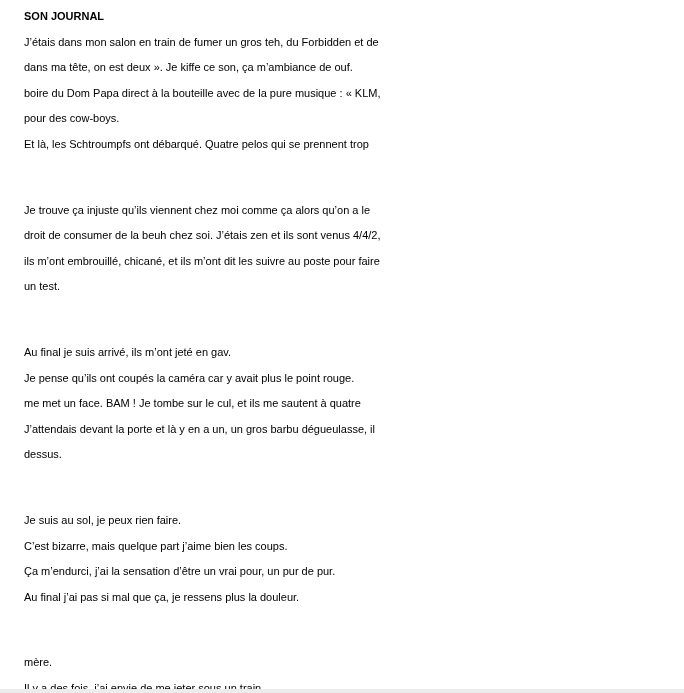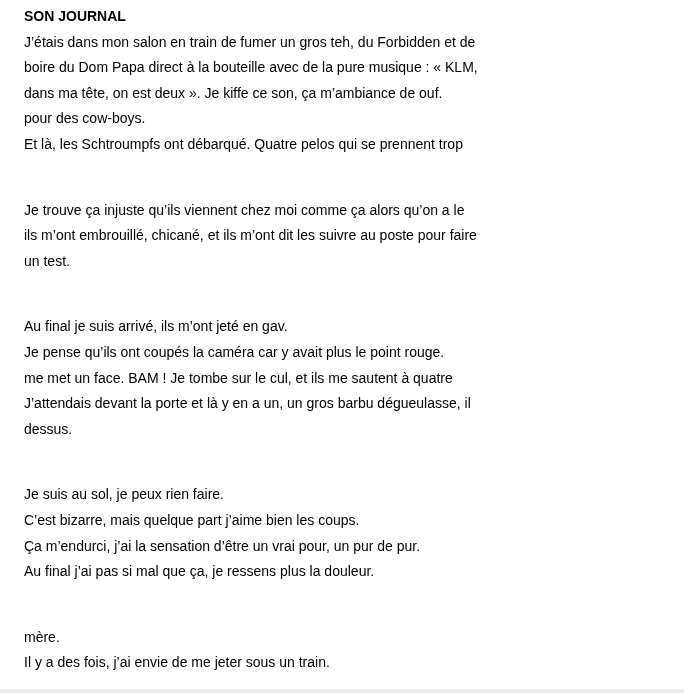--- a/index.html
+++ b/index.html
@@ -8,21 +8,21 @@
     background: #ffffff;
   }
   .page {
     position: relative;
     width: 684px;
     height: 693px;
     box-sizing: border-box;
     background: #ffffff;
     color: #000000;
     font-family: "Liberation Sans", sans-serif;
-    font-size: 14px;
+    font-size: 11px;
     line-height: 25.6px;
     padding: 4px 22px 0 24px;
     overflow: hidden;
   }
   .doc-title {
     font-weight: bold;
   }
   .para:not(:first-child) {
     margin-top: 40px; 
   }
@@ -39,27 +39,28 @@
   }
 </style>
 </head>
 <body>
 
 <div class="page">
   <div class="doc-title line">SON JOURNAL</div>
   <div id="journal-body">
       <div class="para">
         <div class="line">J’étais dans mon salon en train de fumer un gros teh, du Forbidden et de</div>
+        <div class="line">dans ma tête, on est deux ». Je kiffe ce son, ça m’ambiance de ouf.</div>
         <div class="line">boire du Dom Papa direct à la bouteille avec de la pure musique : « KLM,</div>
-        <div class="line">dans ma tête, on est deux ». Je kiffe ce son, ça m’ambiance de ouf.</div>
         <div class="line">pour des cow-boys.</div>
         <div class="line">Et là, les Schtroumpfs ont débarqué. Quatre pelos qui se prennent trop</div>
       </div>
       <div class="para">
         <div class="line">Je trouve ça injuste qu’ils viennent chez moi comme ça alors qu’on a le</div>
+        <div class="line">droit de consumer de la beuh chez soi. J’étais zen et ils sont venus 4/4/2,</div>
         <div class="line">ils m’ont embrouillé, chicané, et ils m’ont dit les suivre au poste pour faire</div>
         <div class="line">un test.</div>
       </div>
       <div class="para">
         <div class="line">Au final je suis arrivé, ils m’ont jeté en gav.</div>
         <div class="line">Je pense qu’ils ont coupés la caméra car y avait plus le point rouge.</div>
         <div class="line">me met un face. BAM ! Je tombe sur le cul, et ils me sautent à quatre</div>
         <div class="line">J’attendais devant la porte et là y en a un, un gros barbu dégueulasse, il</div>
         <div class="line">dessus.</div>
       </div>

